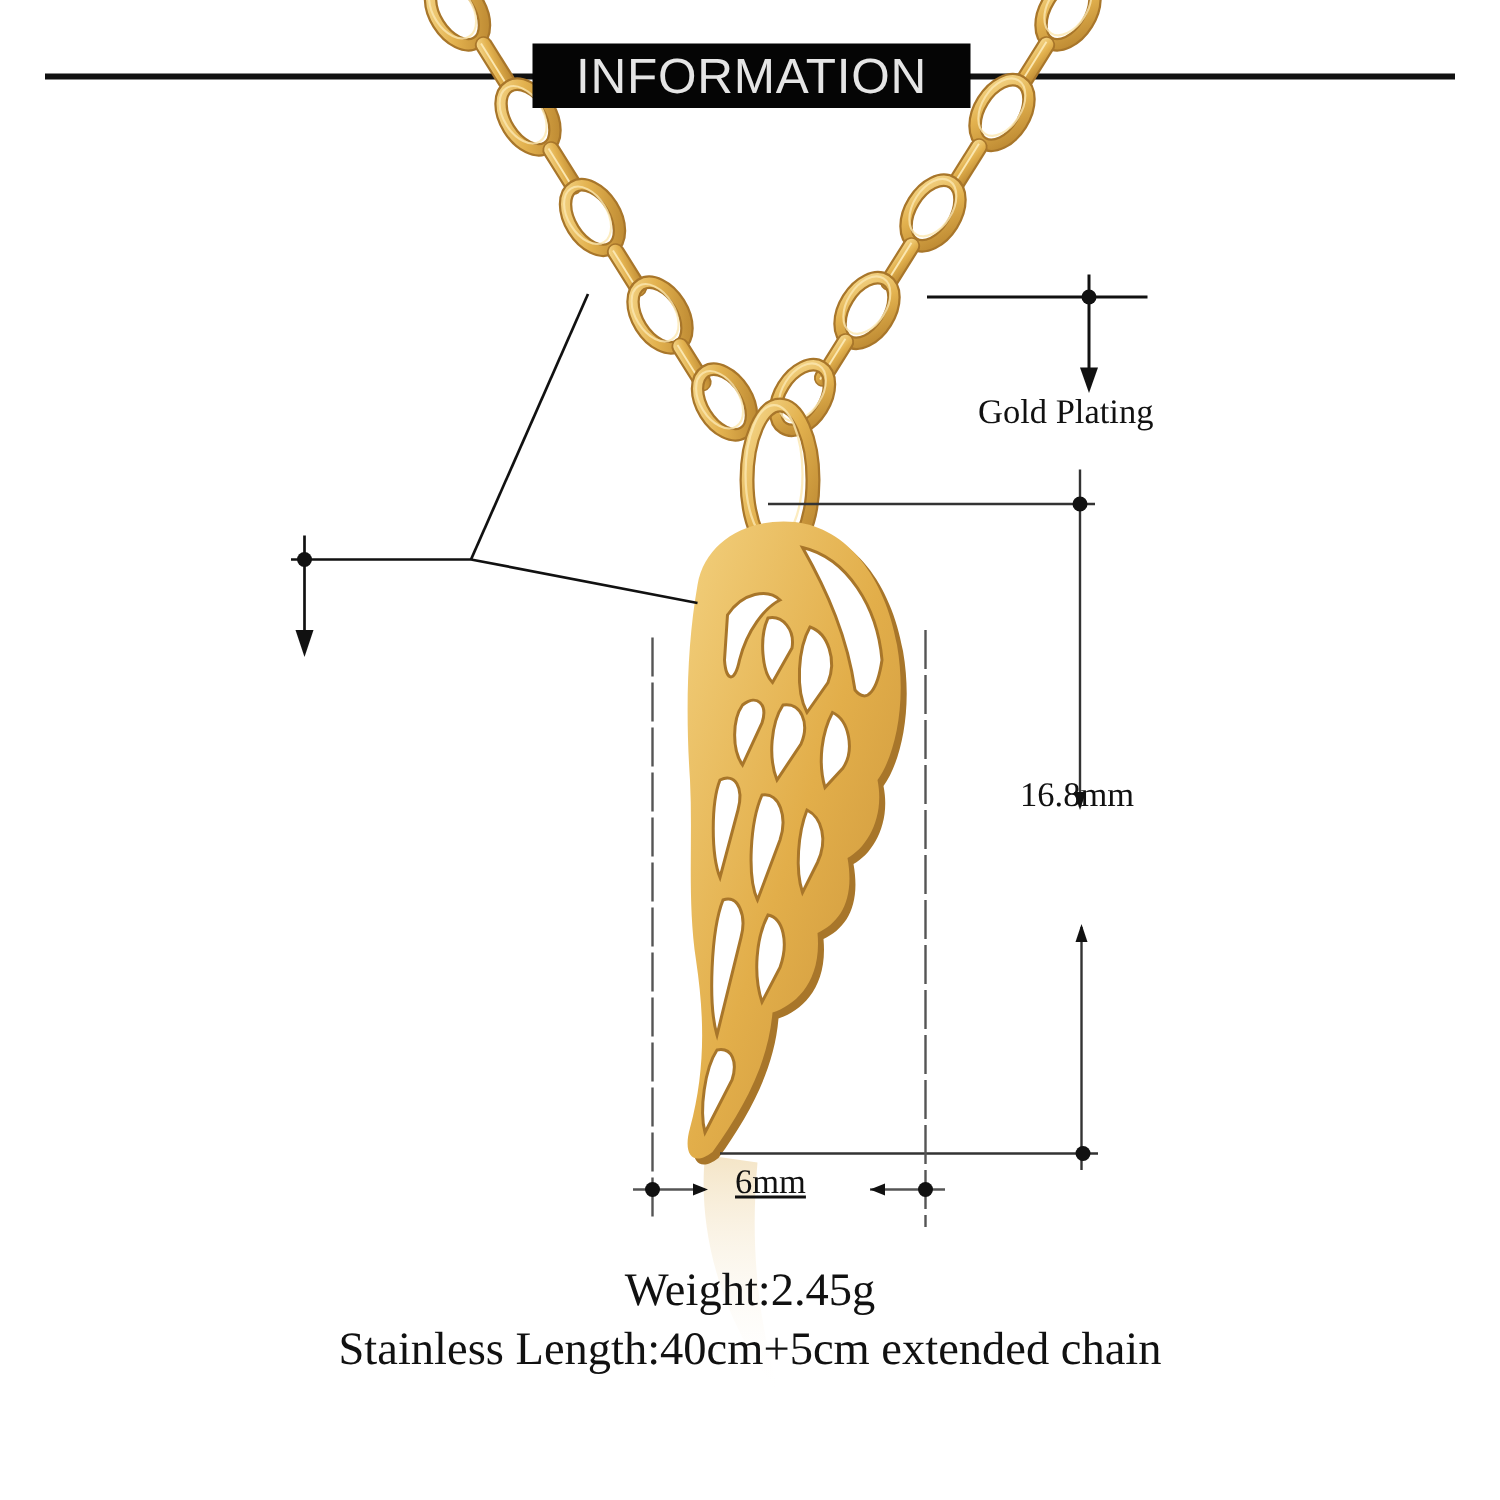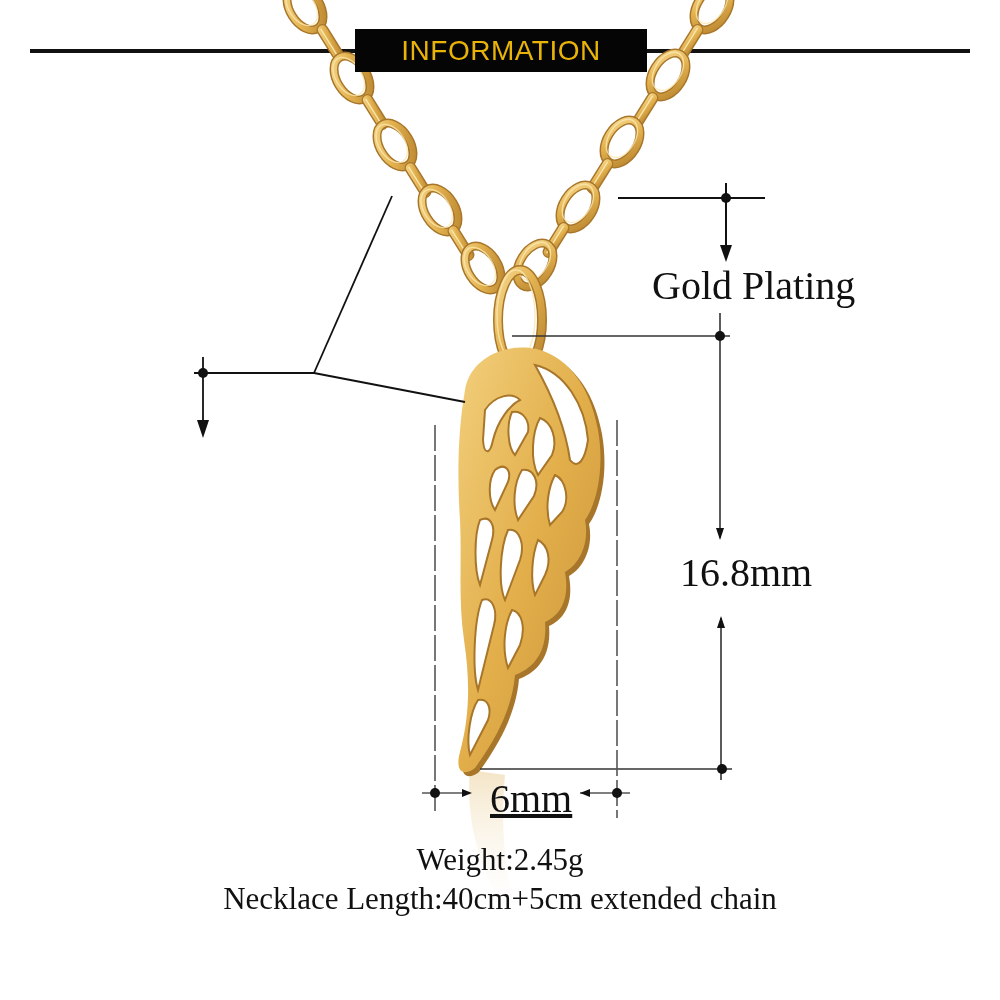--- a/index.html
+++ b/index.html
@@ -30,33 +30,33 @@
       width: 292px;
       height: 43px;
       background: #050505;
       display: flex;
       align-items: center;
       justify-content: center;
       z-index: 3;
     }
     .header-bar span {
       font-family: "Liberation Sans", "DejaVu Sans", sans-serif;
-      color: #eab308;
-      font-size: 28px;
+      color: #e5e5e5;
+      font-size: 33px;
       letter-spacing: 0.5px;
     }
     .label {
       position: absolute;
-      font-size: 40px;
+      font-size: 23px;
       white-space: nowrap;
       z-index: 3;
     }
     .gold-label { left: 652px; top: 262px; }
     .steel-label { left: 97px; top: 448px; }
-    .height-label { left: 680px; top: 549px; text-align: center; }
+    .height-label { left: 680px; top: 517px; text-align: center; }
     .width-label { left: 490px; top: 775px; text-decoration: underline; }
     .specs {
       position: absolute;
       left: 0;
       width: 1000px;
       text-align: center;
       font-size: 31px;
       line-height: 39px;
       top: 840px;
       z-index: 3;
@@ -215,16 +215,16 @@
   <div class="header-bar">
     <span>INFORMATION</span>
   </div>
 
   <div class="label gold-label">Gold Plating</div>
   <div class="label height-label">16.8mm</div>
   <div class="label width-label">6mm</div>
 
   <div class="specs">
     <div>Weight:2.45g</div>
-    <div>Necklace Length:40cm+5cm extended chain</div>
+    <div>Stainless Length:40cm+5cm extended chain</div>
   </div>
 
 </div>
 
 </body></html>

